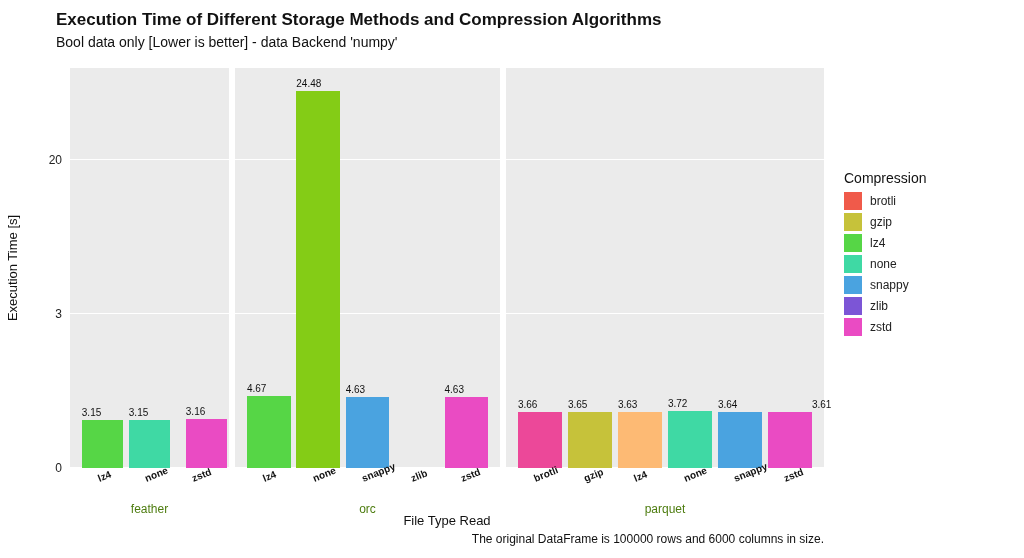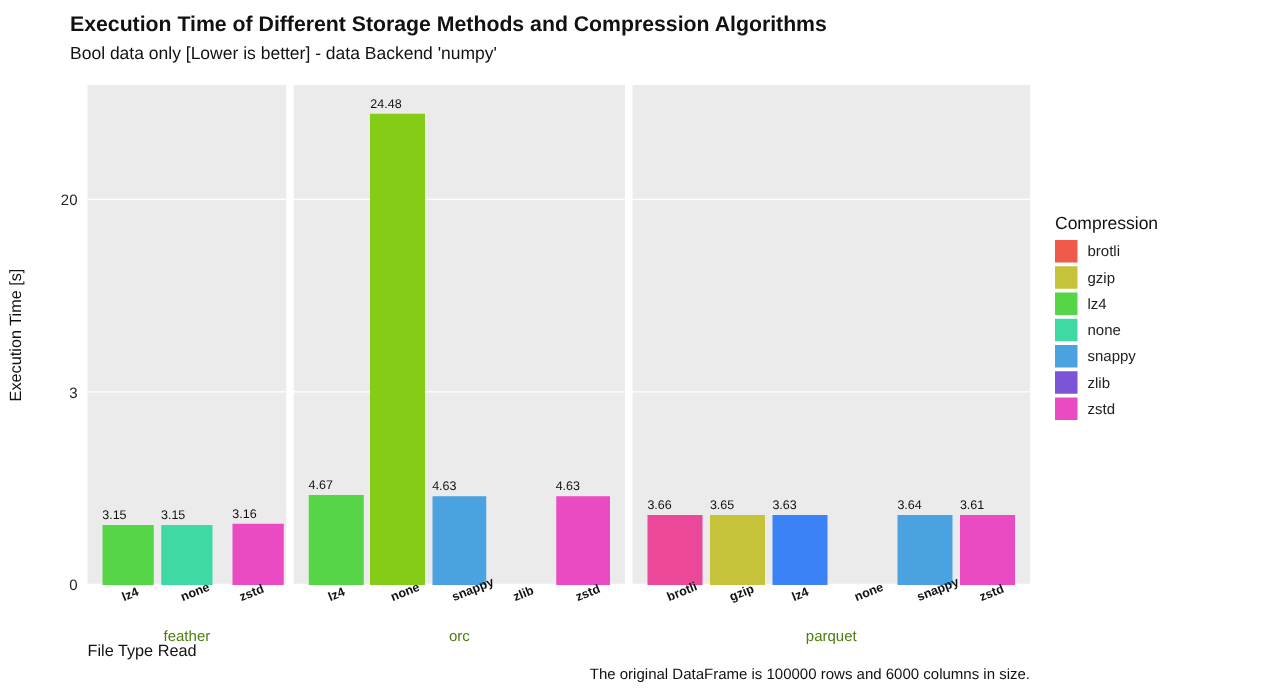--- a/index.html
+++ b/index.html
@@ -113,21 +113,21 @@
     top: 50%;
     transform: translate(-50%, -50%) rotate(-90deg);
     font-size: 13px;
     color: #111;
     white-space: nowrap;
   }
   .x-title {
     position: absolute;
     bottom: 30px;
     left: 70px; right: 200px;
-    text-align: left;
+    text-align: center;
     font-size: 13px;
     color: #111;
   }
   .caption {
     position: absolute;
     bottom: 12px;
     right: 200px;
     font-size: 12px;
     color: #111;
   }
@@ -240,36 +240,39 @@
           </div>
           <div class="bar-xtick">brotli</div>
         </div>
         <div class="bar-slot">
           <div class="bar" style="height: 14.0385%; background: rgb(198, 194, 58);">
             <div class="bar-label">3.65</div>
           </div>
           <div class="bar-xtick">gzip</div>
         </div>
         <div class="bar-slot">
-          <div class="bar" style="height: 13.9615%; background: #3b82f6;">
+          <div class="bar" style="height: 13.9615%; background: #fdba74;">
             <div class="bar-label">3.63</div>
           </div>
           <div class="bar-xtick">lz4</div>
         </div>
         <div class="bar-slot">
+          <div class="bar" style="height: 14.3077%; background: rgb(63, 217, 164);">
+            <div class="bar-label">3.72</div>
+          </div>
           <div class="bar-xtick">none</div>
         </div>
         <div class="bar-slot">
           <div class="bar" style="height: 14%; background: rgb(74, 163, 224);">
             <div class="bar-label">3.64</div>
           </div>
           <div class="bar-xtick">snappy</div>
         </div>
         <div class="bar-slot">
-          <div class="bar" style="height: 13.8846%; background: rgb(234, 75, 195);">
+          <div class="bar" style="height: 13.8846%; background: rgb(234, 75, 195); padding-left: 44px;">
             <div class="bar-label">3.61</div>
           </div>
           <div class="bar-xtick">zstd</div>
         </div>
       </div>
       <div class="panel-label">parquet</div>
     </div>
   </div>
 
 <div class="x-title">File Type Read</div>

